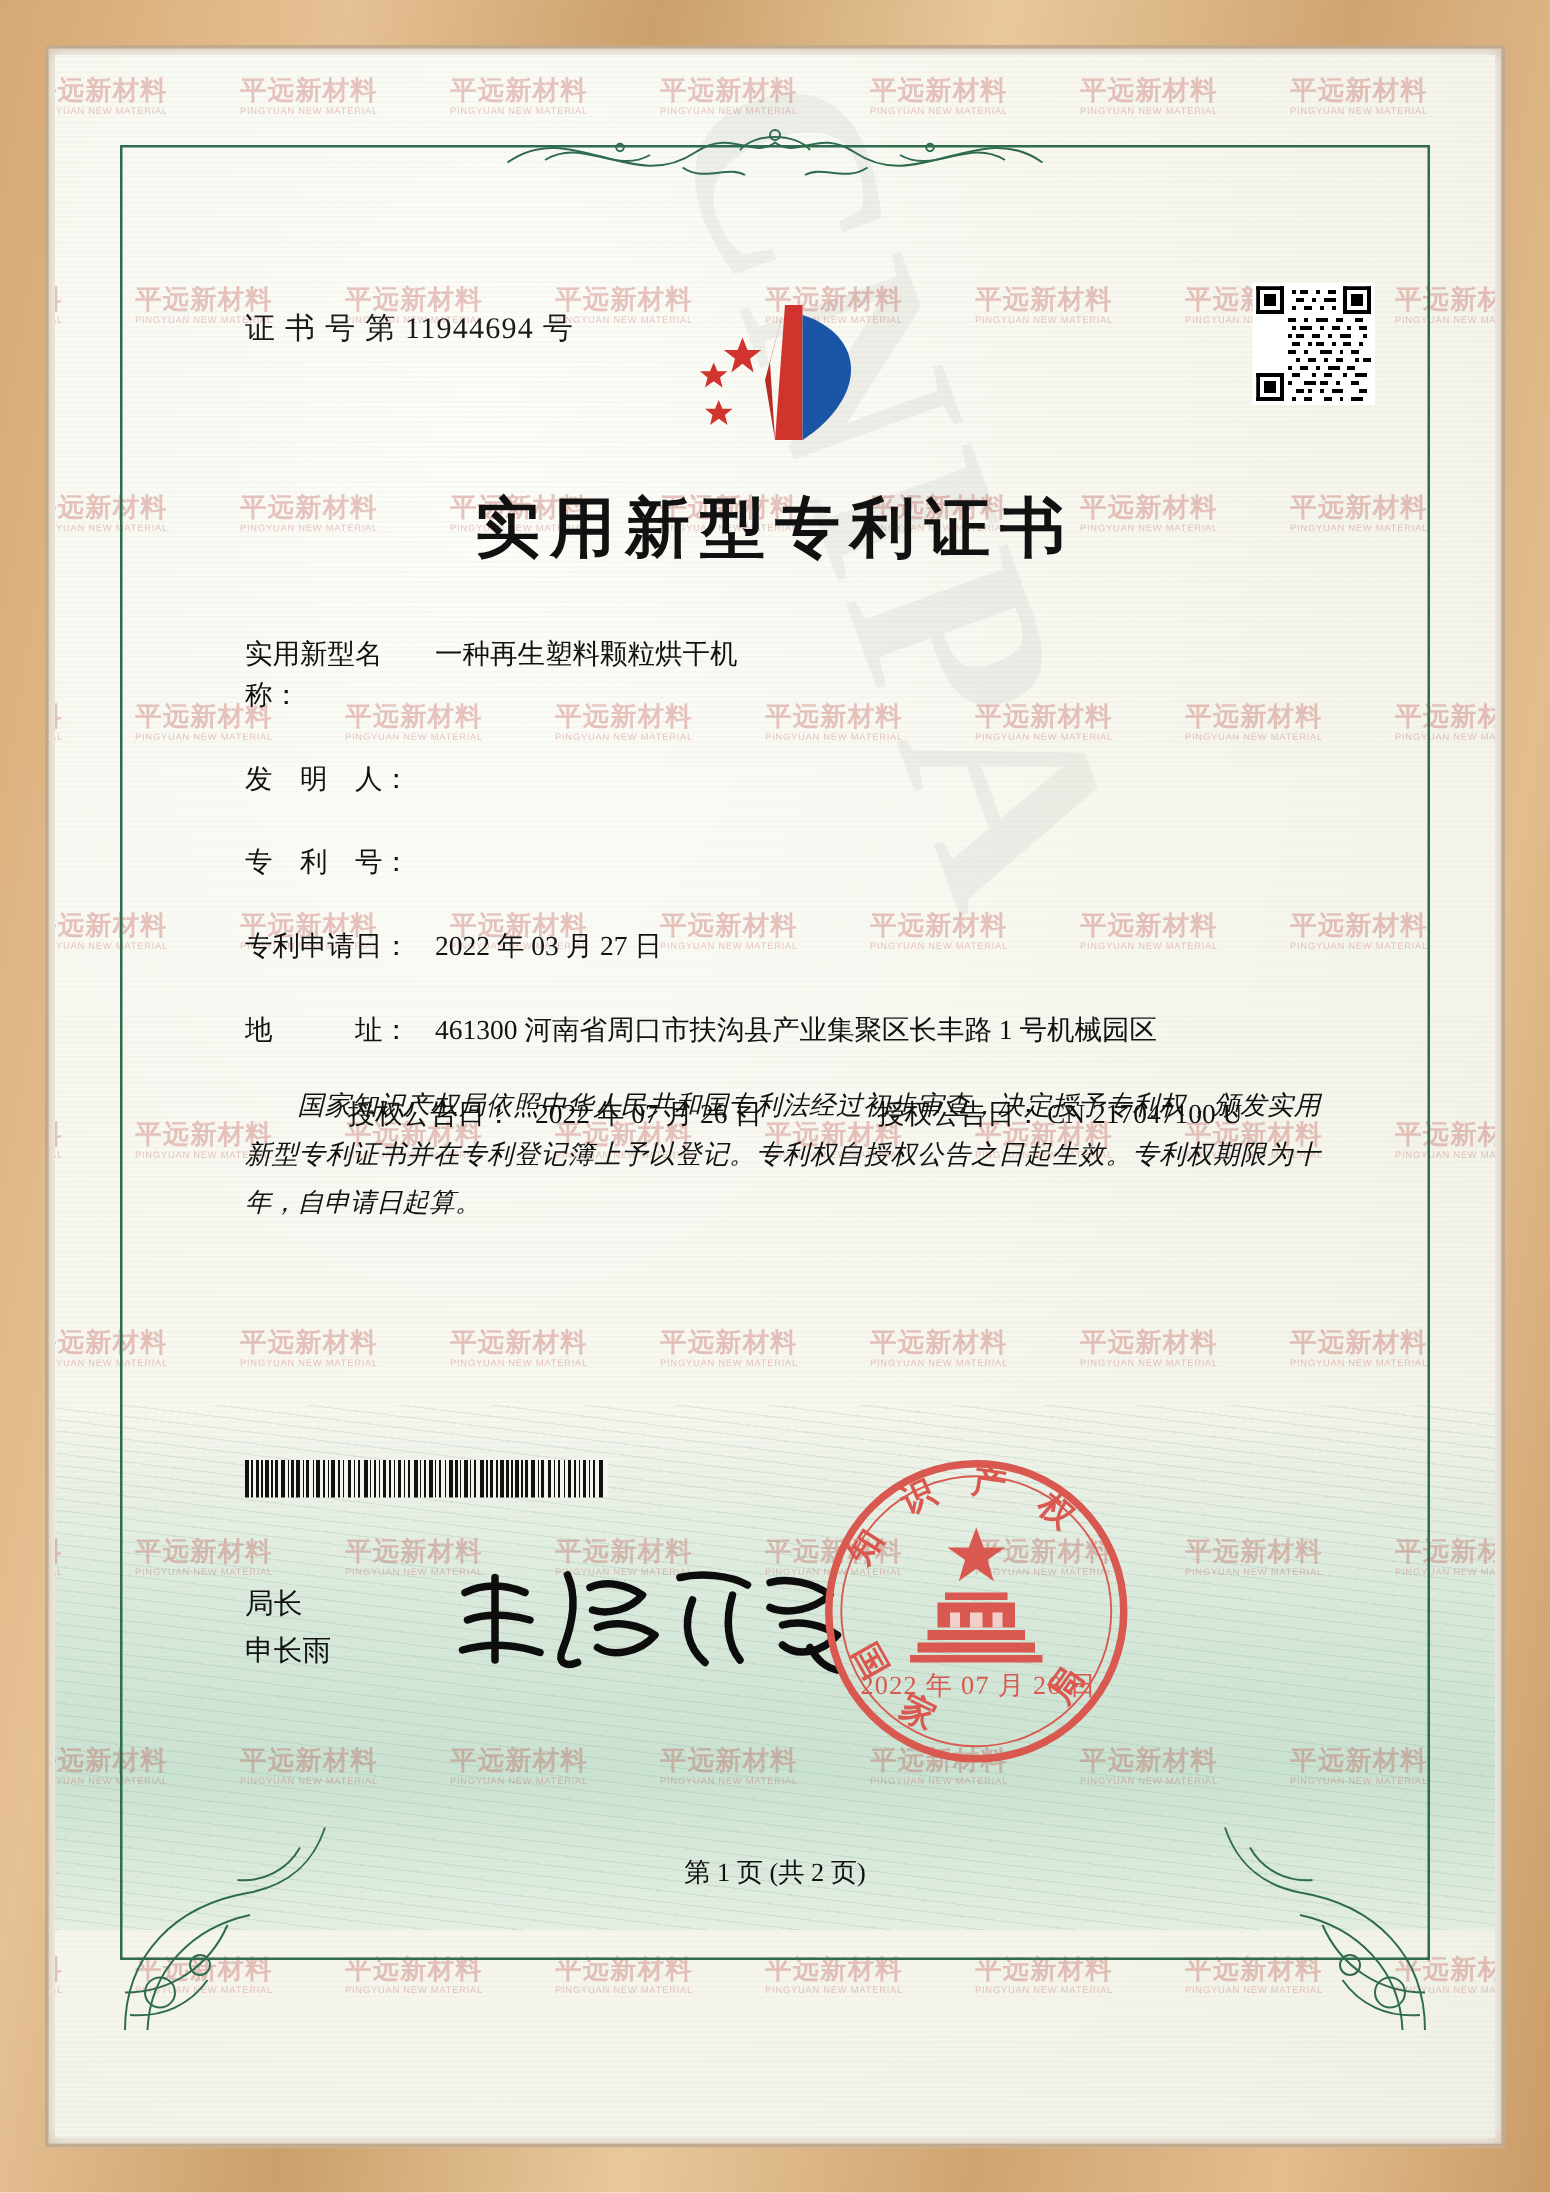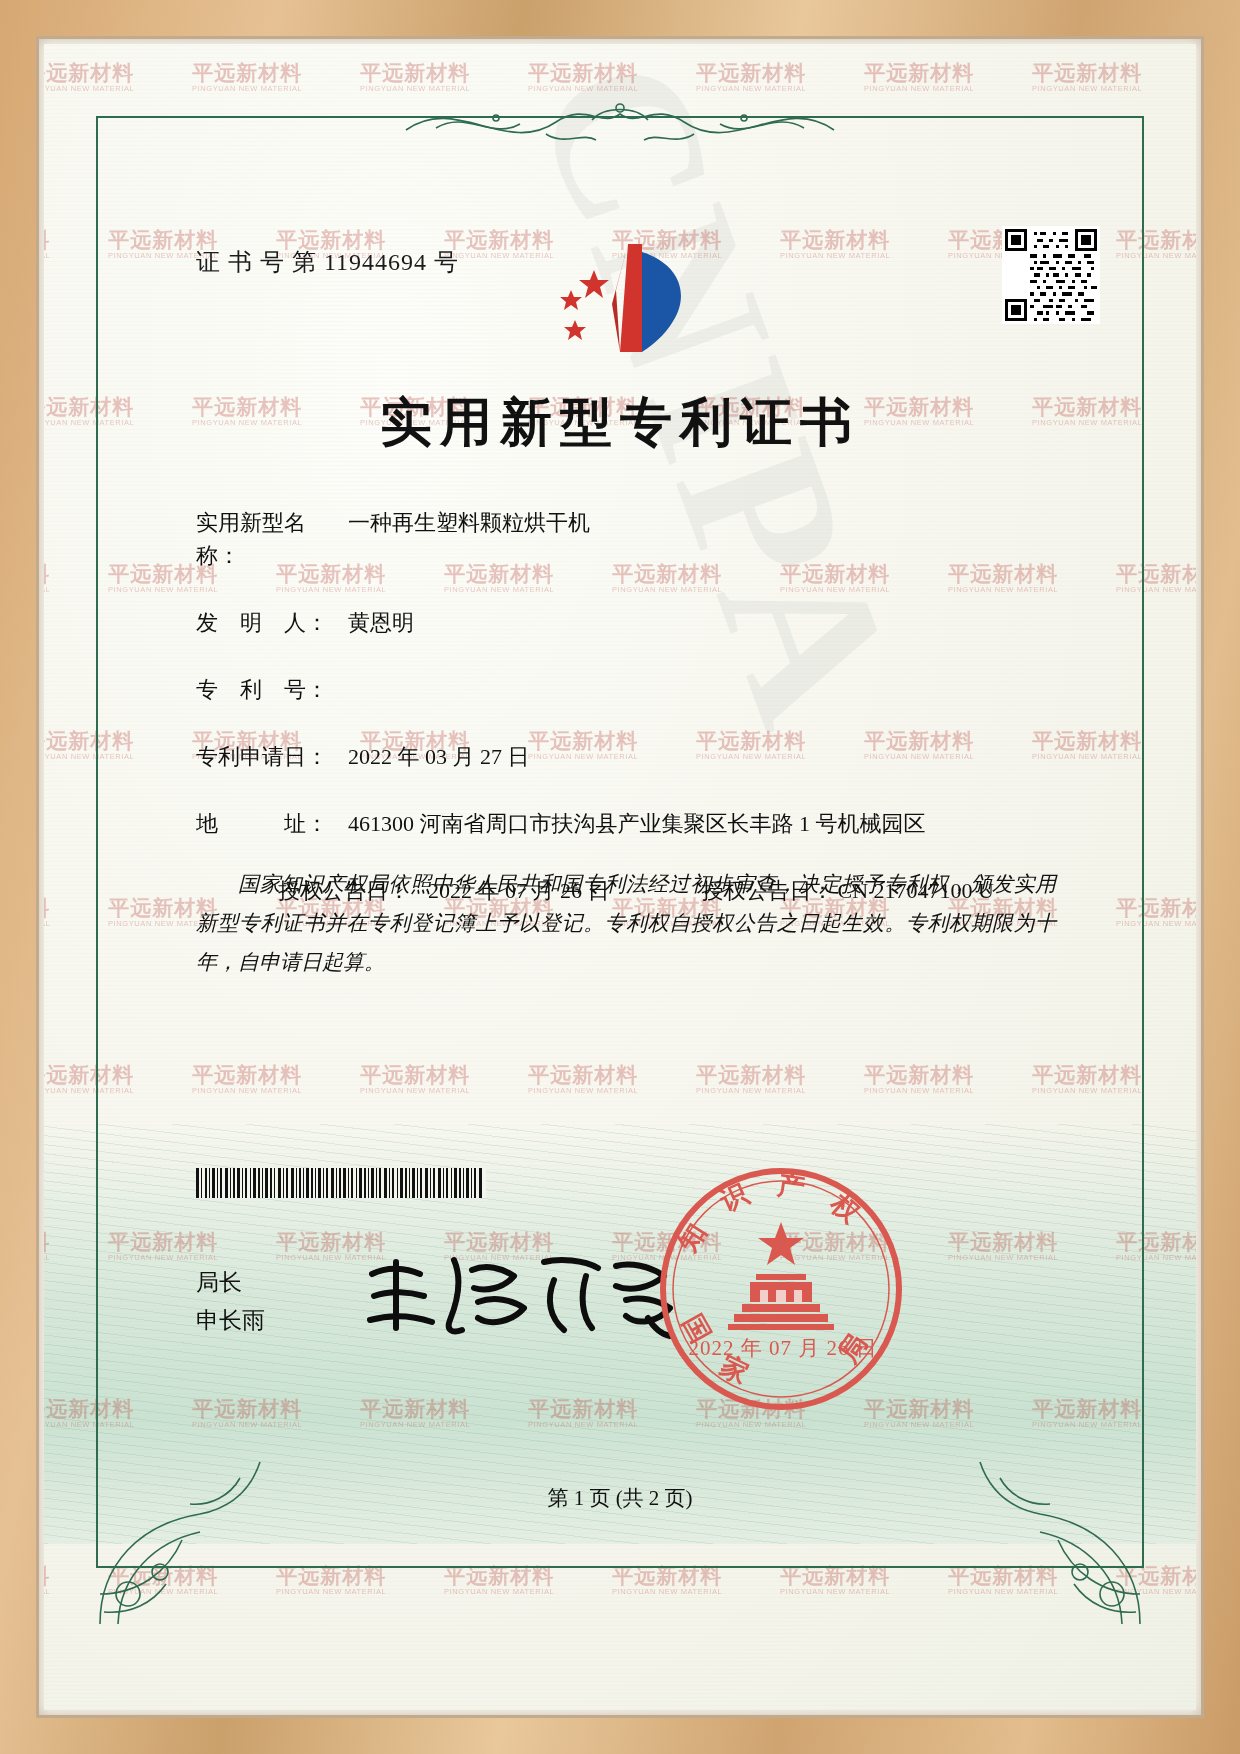--- a/index.html
+++ b/index.html
@@ -733,21 +733,20 @@
 
       <div class="title">实用新型专利证书</div>
 
       <div class="fields">
         <div class="field-row">
           <div class="field-label">实用新型名称：</div>
           <div class="field-value">一种再生塑料颗粒烘干机</div>
         </div>
         <div class="field-row">
           <div class="field-label">发　明　人：</div>
-          <div class="field-value">黄恩明</div>
         </div>
         <div class="field-row">
           <div class="field-label">专　利　号：</div>
         </div>
         <div class="field-row">
           <div class="field-label">专利申请日：</div>
           <div class="field-value">2022 年 03 月 27 日</div>
         </div>
         <div class="field-row">
           <div class="field-label">地　　　址：</div>

